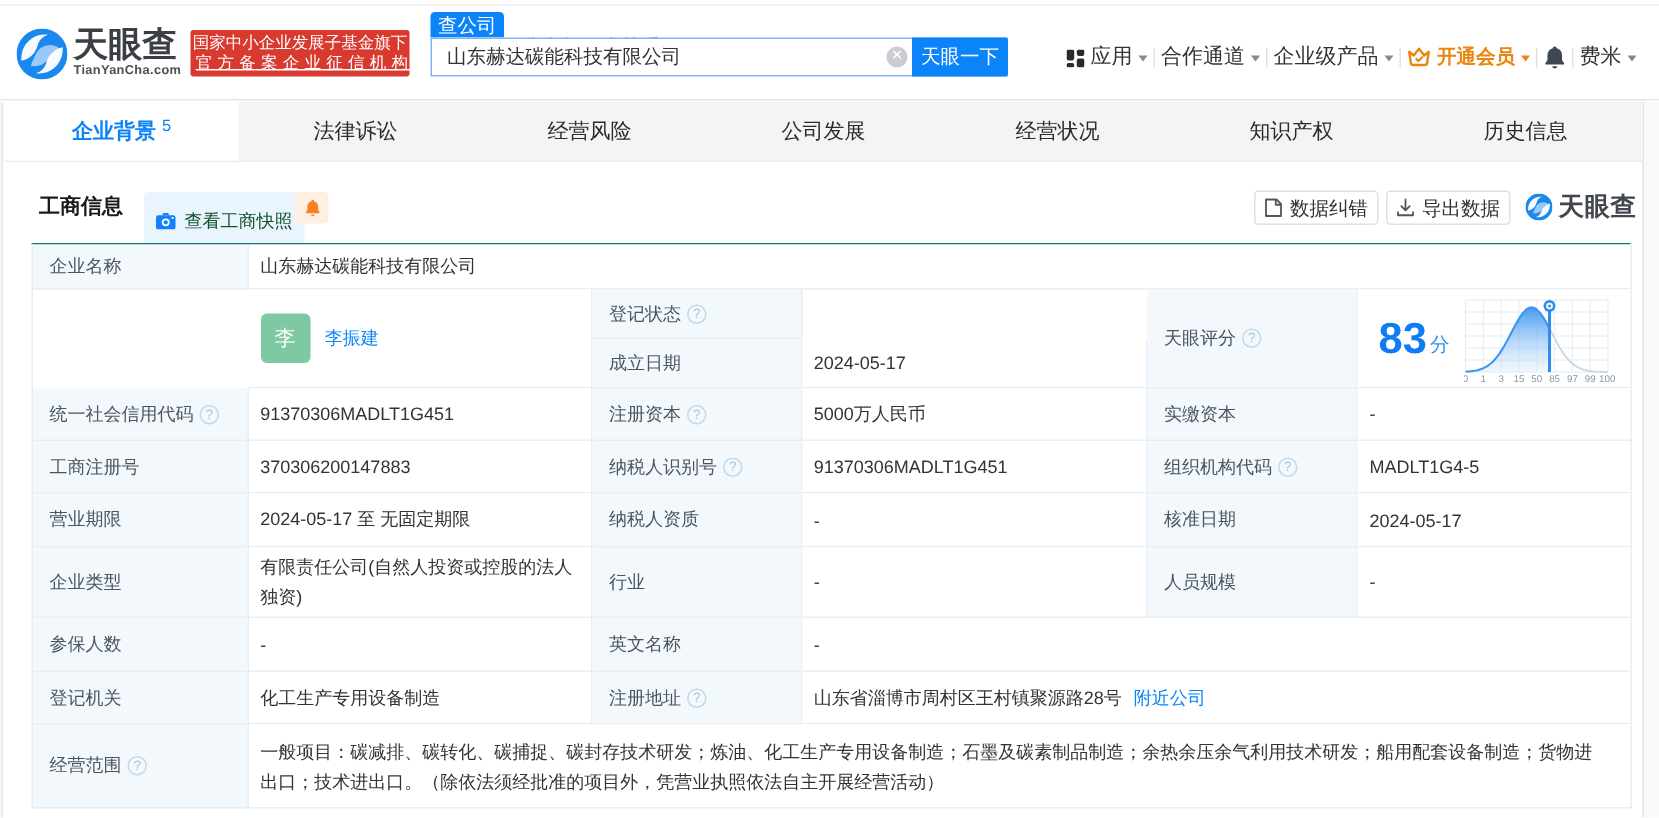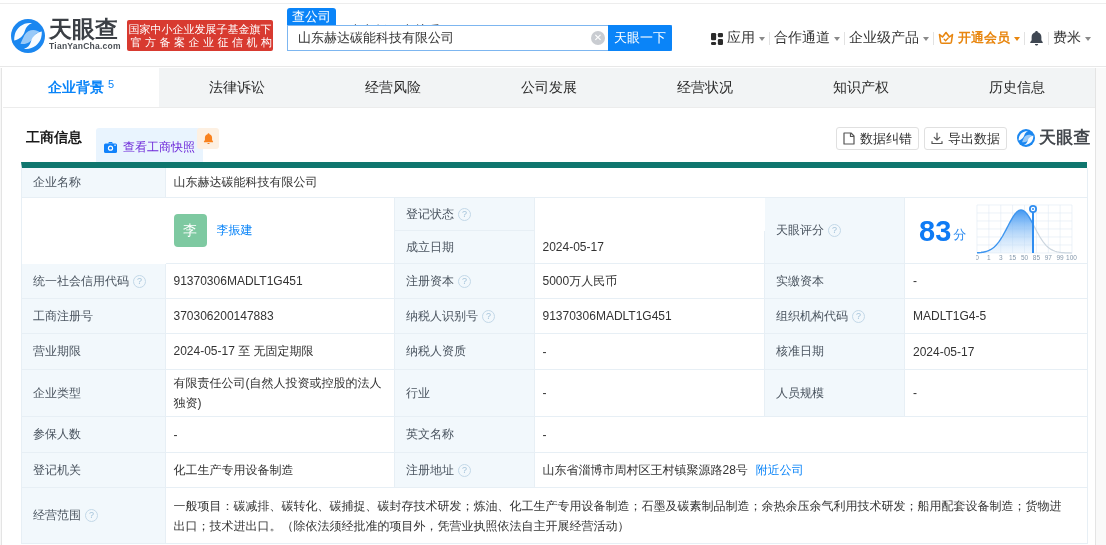--- a/index.html
+++ b/index.html
@@ -10,21 +10,21 @@
 
   
   .topline { left:0; top:3px; width:1106px; height:1px; background:#ededed; }
   .header { left:0; top:0; width:1106px; height:67px; background:#fff; border-bottom:1px solid #e8e8e8; }
 
   .logo-icon { left:11px; top:19px; width:34px; height:34px; }
   .logo-zh { left:49px; top:16px; font-size:23px; font-weight:bold; color:#3b3f45; letter-spacing:0; line-height:26px; white-space:nowrap; }
   .logo-en { left:49px; top:41px; font-size:8.5px; font-weight:bold; color:#4a4f55; letter-spacing:0.25px; }
   .brand-badge { left:127px; top:20px; width:146px; height:31px; background:#d83a30; border-radius:2px; color:#fff; text-align:center; padding-top:2px; white-space:nowrap; }
   .brand-badge .l1 { font-size:11px; line-height:14px; letter-spacing:0; }
-  .brand-badge .l2 { font-size:11px; line-height:13px; letter-spacing:3.5px; text-indent:3.5px; }
+  .brand-badge .l2 { font-size:11px; line-height:13px; letter-spacing:3.5px; text-indent:3.5px;text-decoration:underline; }
 
   .search-tabs { left:287px; top:8px; height:17px; display:flex; align-items:center; }
   .stab-active { background:#0a84f8; color:#fff; font-size:13px; height:17px; line-height:18px; padding:0 5px; border-radius:3px 3px 0 0; }
   .stab { color:#333; font-size:13px; margin-left:13px;margin-top:28px; }
   .search-box { left:287px; top:25px; width:385px; height:26px; border:1px solid #7db6f0; background:#fff; }
   .search-input { position:absolute; left:0; top:0; width:320px; height:24px; border:none; outline:none; font-size:13px; color:#333; padding-left:10px; font-family:inherit; background:transparent; }
   .clear-btn { position:absolute; left:303px; top:5px; width:14px; height:14px; border-radius:50%; background:#c9ccd1; color:#fff; font-size:10px; line-height:14px; text-align:center; }
   .search-btn { position:absolute; right:-1px; top:-1px; width:64px; height:26px; background:#0a84f8; color:#fff; font-size:13px; border:none; text-align:center; line-height:26px; border-radius:0 2px 2px 0; }
 
   .nav { left:711px; top:24px; height:28px; display:flex; align-items:center; font-size:14px; color:#333; white-space:nowrap; }
@@ -41,35 +41,35 @@
   .gutter-r { left:1095px; top:68px; width:11px; height:477px; background:#f9f9f9; border-left:1px solid #e4e4e4; }
 
   
   .tabbar { left:3px; top:68px; width:1092px; height:40px; background:#f2f4f5; display:flex; border-bottom:1px solid #ececec; }
   .tab { flex:1; display:flex; align-items:center; justify-content:center; font-size:14px; color:#2a2a2a; }
   .tab.active { background:#fff; color:#0a84f8; font-weight:bold;justify-content:center; }
   .tab .cnt { font-size:11px; margin-left:4px; position:relative; top:-4px; font-weight:normal; color:#0a84f8; }
 
   
   .sec-title { left:26px; top:129px; font-size:14px; font-weight:bold; color:#1a1a1a; }
-  .snap-badge { left:96px; top:128px; height:38px; background:#e9f4fe; border-radius:3px; display:flex; align-items:center; padding:0 8px; color:#6d28d9; font-size:12px; }
+  .snap-badge { left:96px; top:128px; height:38px; background:#e9f4fe; border-radius:3px; display:flex; align-items:center; padding:0 8px; color:#14532d; font-size:12px; }
   .snap-badge svg { margin-right:5px; }
   .bell-pill { left:197px; top:128px; width:22px; height:21px; background:#fdf0e2; border-radius:3px; display:flex; align-items:center; justify-content:center; }
   .hbtn { top:127px; height:23px; background:#fff; border:1px solid #e0e0e0; border-radius:3px; display:flex; align-items:center; font-size:13px; color:#333; padding:0 6px; white-space:nowrap; }
   .hbtn svg { margin-right:5px; }
   .btn-correct { left:836px; }
   .btn-export { left:924px; }
   .wm { left:1017px; top:126px; display:flex; align-items:center; white-space:nowrap; }
   .wm-text { font-size:17px; font-weight:bold; color:#43474d; margin-left:4px; letter-spacing:0.3px; }
 
   
   .biz-table { left:21px; top:162px; width:1066px; display:grid;
     grid-template-columns:143.5px 229.5px 139.5px 230.5px 140px 182.5px;
     grid-template-rows:30px 33px 33px 35px 35px 36px 47px 36px 35px 56px;
-    border-top:6px solid #0f766e; border-left:1px solid #e7eff5;
+    border-top:1px solid #0f766e; border-left:1px solid #e7eff5;
     font-size:12px; }
   .c { border-right:1px solid #e7eff5; border-bottom:1px solid #e7eff5; display:flex; align-items:center; overflow:hidden; }
   .lbl { background:#f2f8fc; color:#4b5560; padding-left:11px; }
   .val { background:#fff; color:#333; padding-left:8px; padding-right:8px; }
   .q { width:13px; height:13px; min-width:13px; border:1px solid #c3d8e8; border-radius:50%; color:#a4c3da; font-size:9px; line-height:11px; text-align:center; margin-left:4px; }
   .avatar { width:33px; height:33px; background:#7ec9a1; border-radius:4px; color:#fff; font-size:14px; display:flex; align-items:center; justify-content:center; margin-right:10px; }
   .link { color:#0a84f8; }
   .green { color:#2aa548; }
   .wrapcell { line-height:20px; padding-top:2px; padding-bottom:2px; align-items:center; }
   .score-cell { flex-direction:row; align-items:center; padding-left:14px; }

